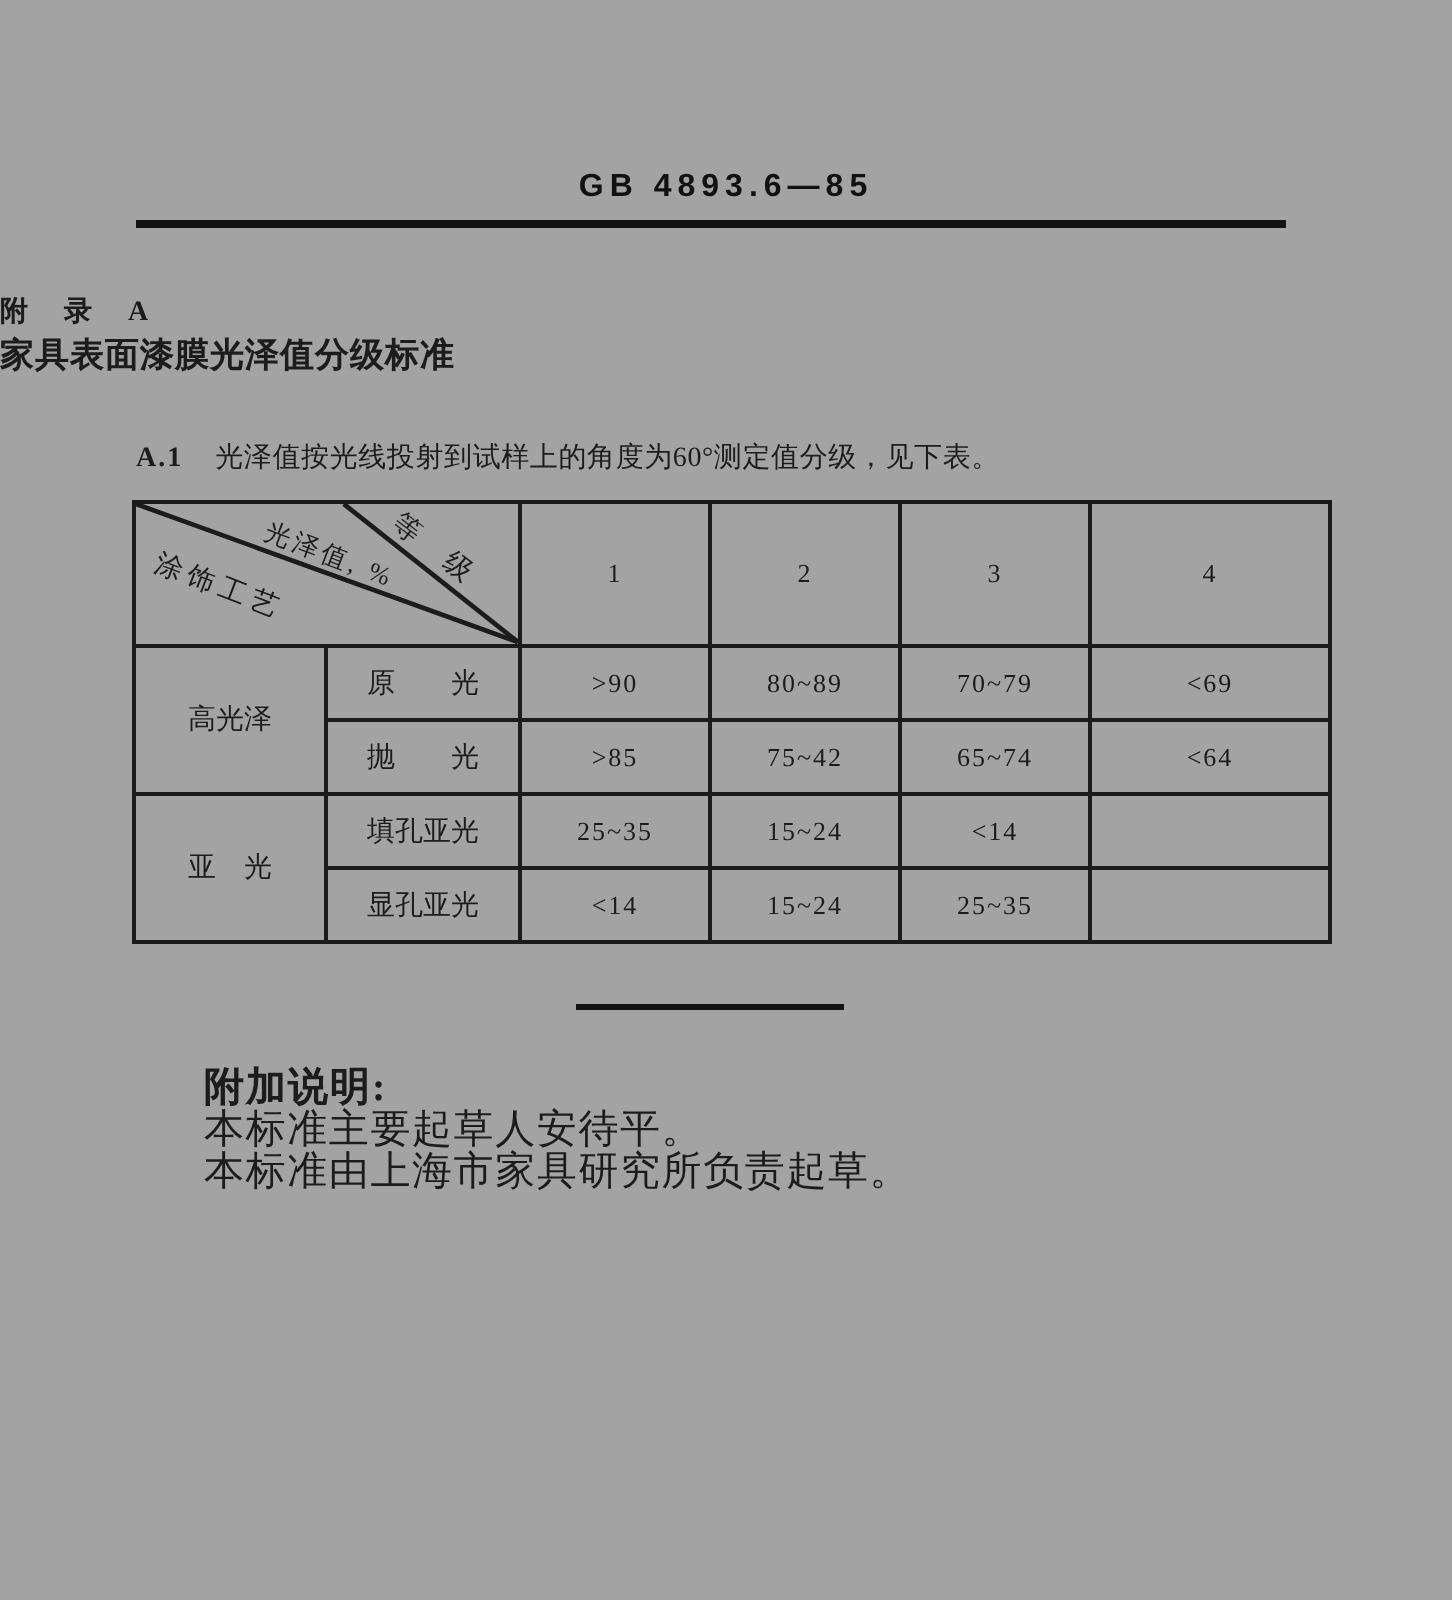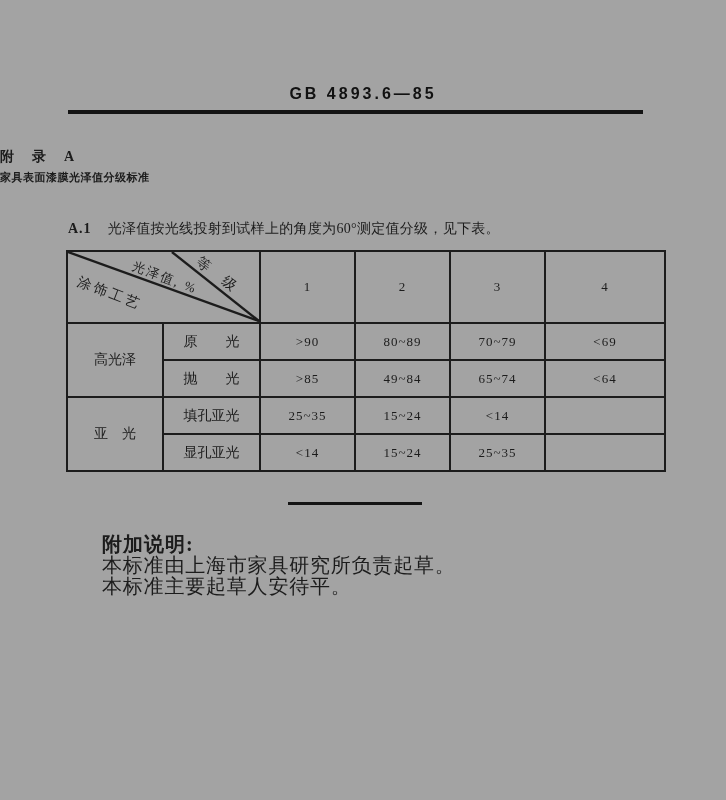--- a/index.html
+++ b/index.html
@@ -17,21 +17,21 @@
     font-size:16px; letter-spacing:3px; color:#111;
   }
   .header-rule {
     position:absolute; left:68px; top:110px; width:575px; height:4px;
     background:#141414;
   }
 
   
   .title-block { position:absolute; top:146px; left:0; width:716px; text-align:left; }
   .appendix-title { font-size:14px; font-weight:bold; letter-spacing:2px; line-height:21px; }
-  .appendix-subtitle { font-size:11px; font-weight:bold; letter-spacing:0.5px; line-height:21px; }
+  .appendix-subtitle { font-size:17px; font-weight:bold; letter-spacing:0.5px; line-height:21px; }
   .appendix-note { font-size:13px; line-height:21px; }
 
   
   .clause { position:absolute; left:68px; top:220px; font-size:14px; white-space:nowrap; }
   .clause-label { font-weight:bold; letter-spacing:1px; margin-right:16px; }
   .clause-text { letter-spacing:0.3px; }
 
   
   .gloss-table {
     position:absolute; left:66px; top:250px;
@@ -100,21 +100,21 @@
       <td rowspan="2">高光泽</td>
       <td>原　　光</td>
       <td class="val">&gt;90</td>
       <td class="val">80~89</td>
       <td class="val">70~79</td>
       <td class="val">&lt;69</td>
     </tr>
     <tr style="height:37px">
       <td>抛　　光</td>
       <td class="val">&gt;85</td>
-      <td class="val">49~84</td>
+      <td class="val">75~42</td>
       <td class="val">65~74</td>
       <td class="val">&lt;64</td>
     </tr>
     <tr style="height:37px">
       <td rowspan="2">亚　光</td>
       <td>填孔亚光</td>
       <td class="val">25~35</td>
       <td class="val">15~24</td>
       <td class="val">&lt;14</td>
       <td class="val"></td>
@@ -126,17 +126,17 @@
       <td class="val">25~35</td>
       <td class="val"></td>
     </tr>
   </tbody>
     </table>
 
   <div class="footer-rule"></div>
 
   <div class="notes">
     <div class="notes-title">附加说明:</div>
+    <div>本标准主要起草人安待平。</div>
     <div>本标准由上海市家具研究所负责起草。</div>
-    <div>本标准主要起草人安待平。</div>
   </div>
 
 </div>
 
 </body></html>

